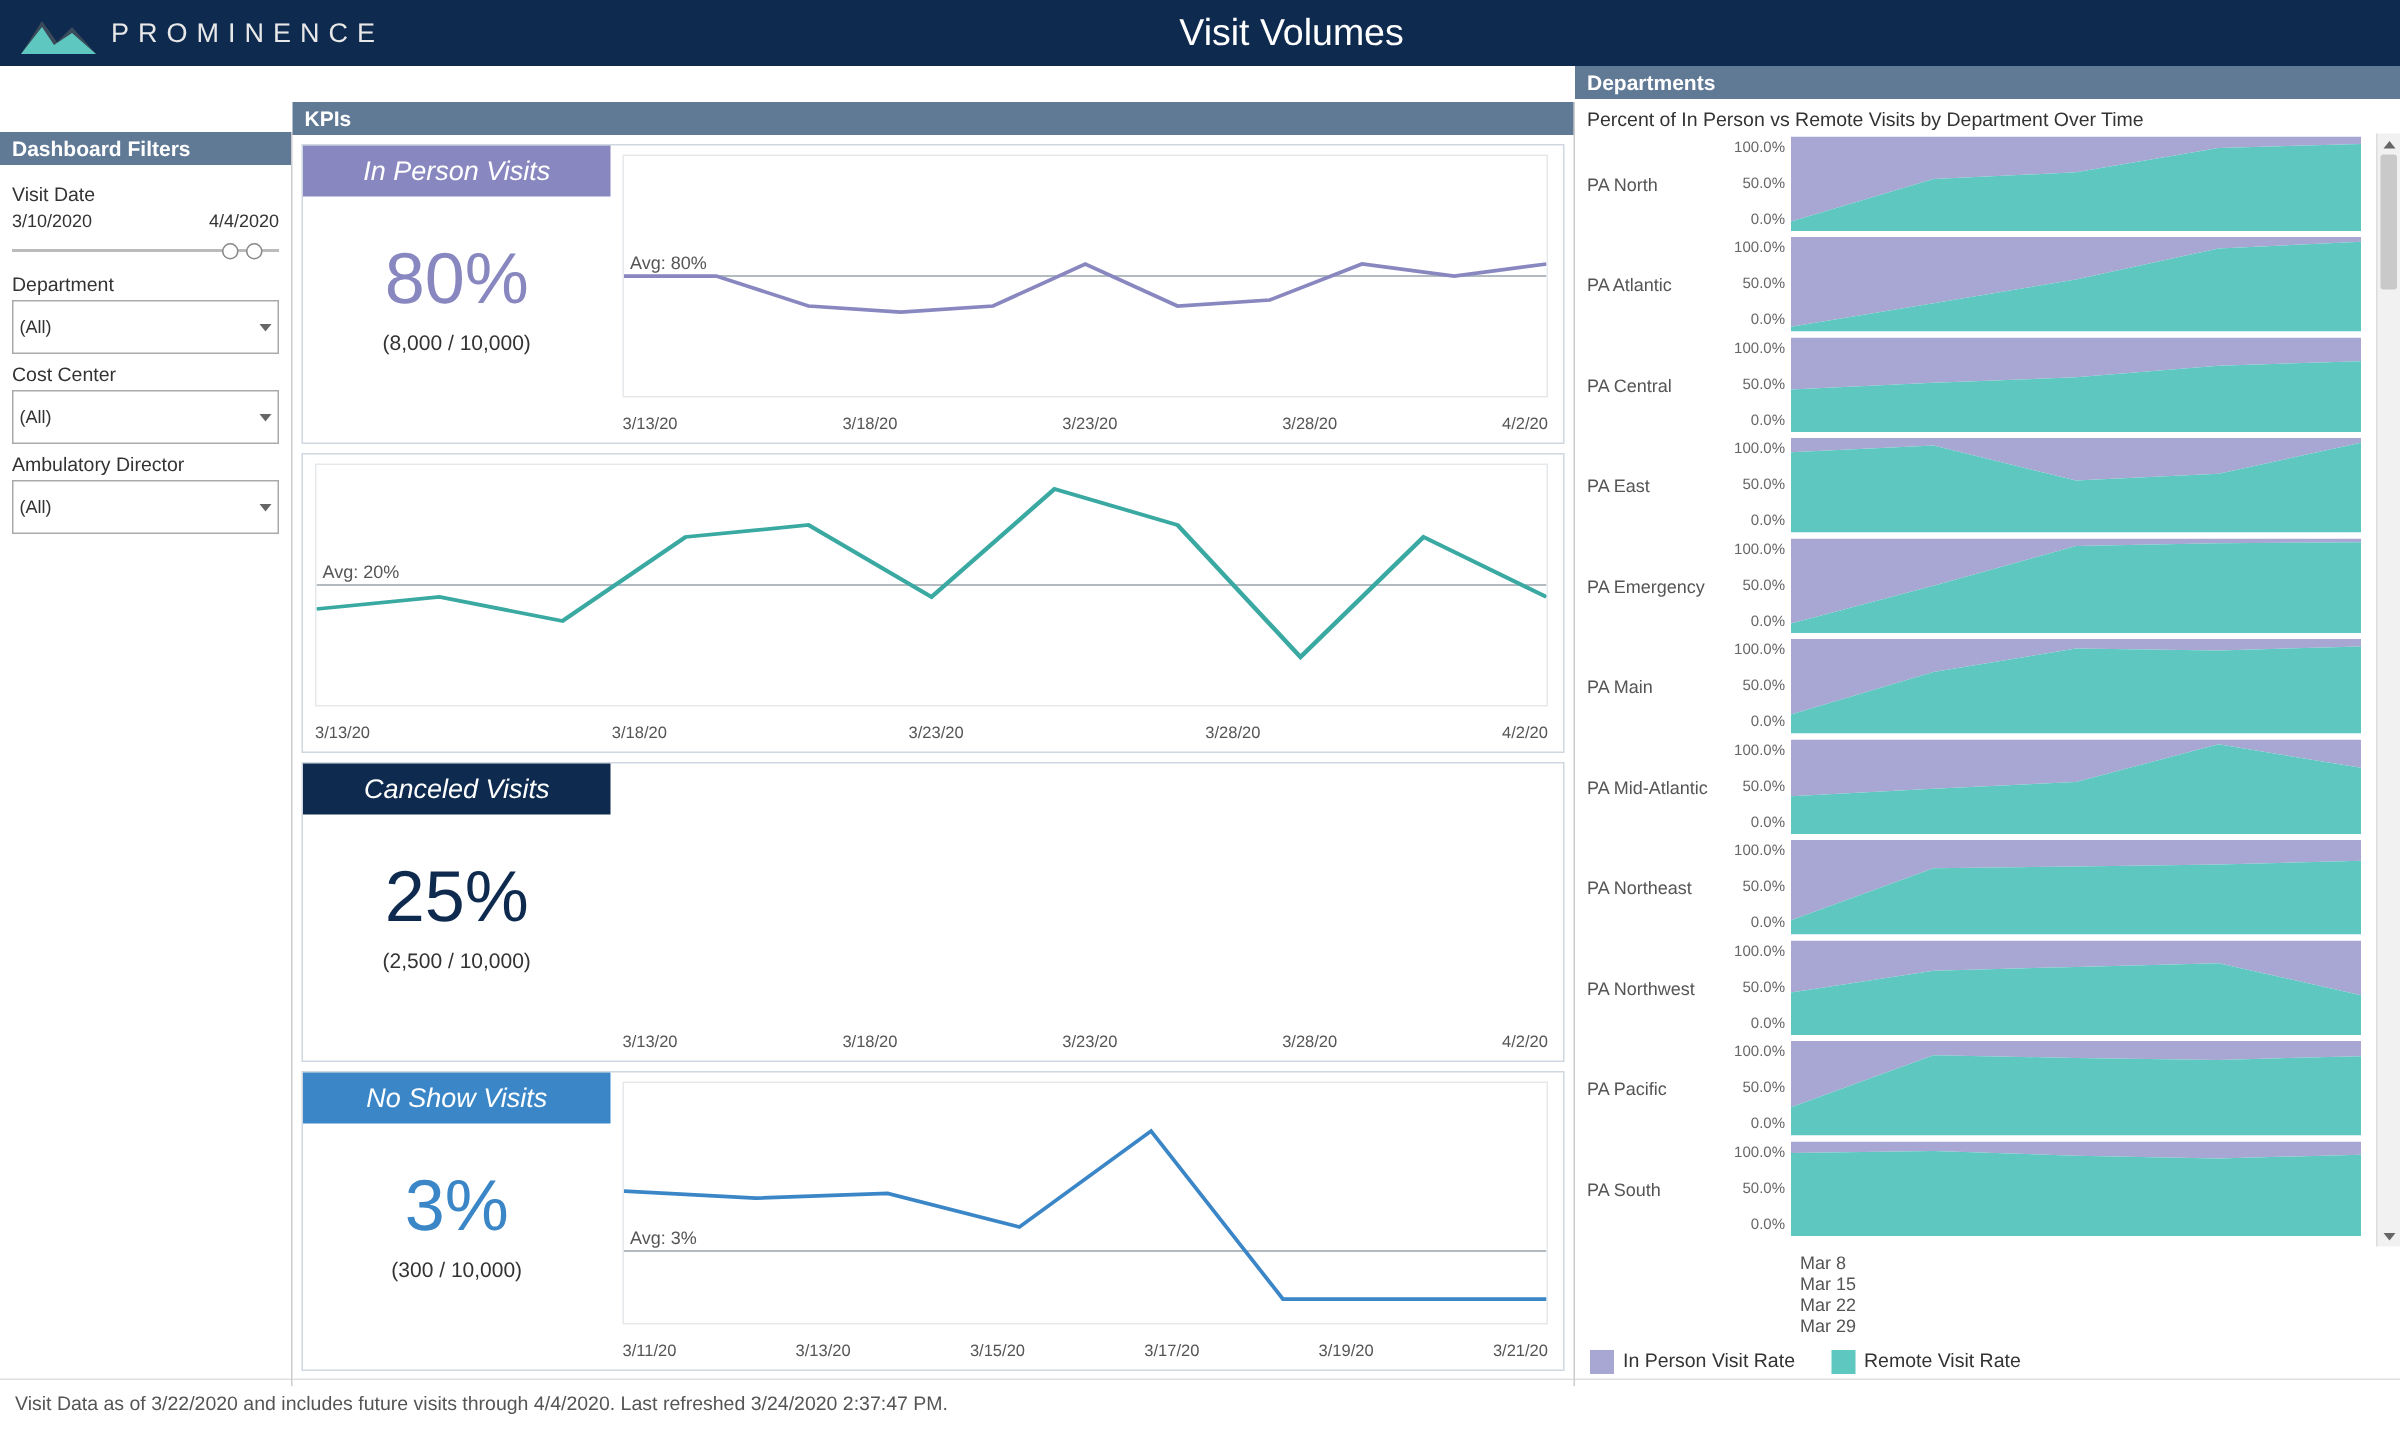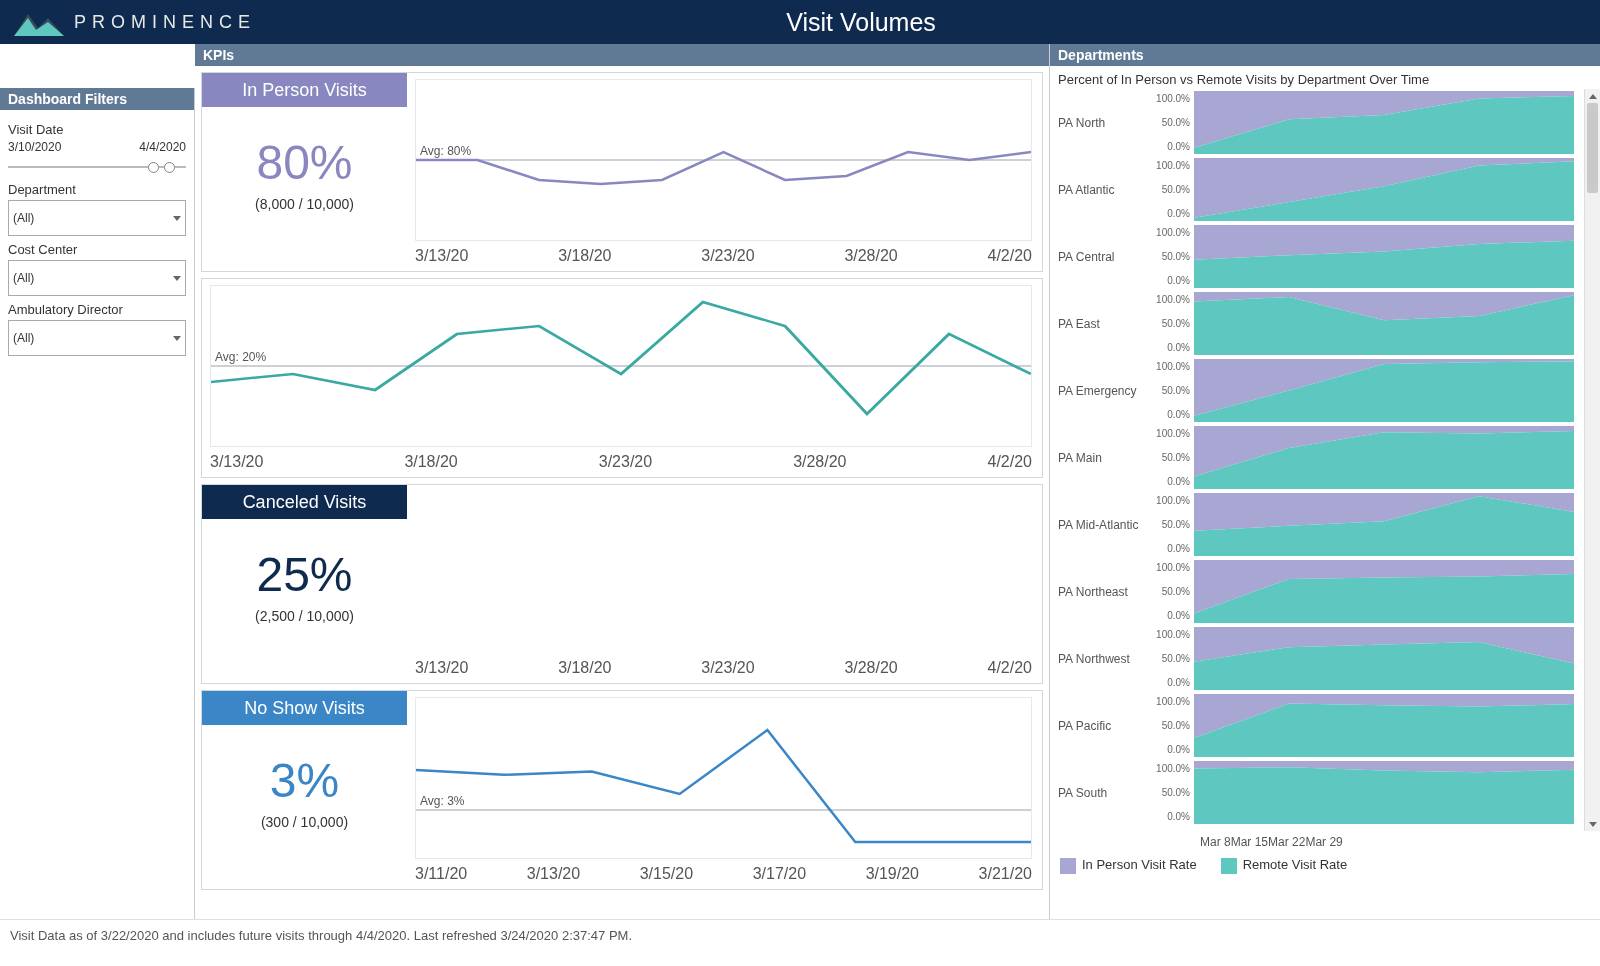--- a/index.html
+++ b/index.html
@@ -14,40 +14,40 @@
   .filters{border-right:1px solid #ccc;padding:0;margin-top:44px;}
   .filters .inner{padding:6px 8px;}
   .f-label{font-size:13px;color:#333;margin:6px 0 3px 0;}
   .date-row{display:flex;justify-content:space-between;font-size:12px;color:#333;margin-top:2px;}
   .slider{height:18px;margin-top:4px;position:relative;display:flex;align-items:center;}
   .slider-track{height:2px;background:#bbb;width:100%;}
   .slider-thumb{width:11px;height:11px;border-radius:50%;background:#fff;border:1px solid #888;position:absolute;}
   .select{width:100%;height:36px;border:1px solid #aaa;background:#fff;font-size:12px;padding:1px 4px;display:flex;align-items:center;justify-content:space-between;cursor:pointer;}
   .select .caret{width:0;height:0;border-left:4px solid transparent;border-right:4px solid transparent;border-top:5px solid #666;}
   
-  .kpis{border-right:1px solid #ccc;padding:0;}
+  .kpis{border-right:1px solid #ccc;padding:0;margin-top:24px;}
   .kpi-list{display:flex;flex-direction:column;gap:6px;padding:6px;}
   .kpi{display:flex;height:200px;border:1px solid #cfd8e0;}
   .kpi-left{width:205px;display:flex;flex-direction:column;text-align:center;}
-  .kpi-tab{height:34px;display:flex;align-items:center;justify-content:center;font-size:18px;color:#fff;}
+  .kpi-tab{height:34px;display:flex;align-items:center;justify-content:center;font-size:18px;color:#fff;font-style:italic;}
   .kpi-value{font-size:48px;margin-top:28px;}
   .kpi-sub{font-size:14px;color:#333;margin-top:6px;}
   .kpi-right{flex:1;position:relative;padding:6px 10px 24px 8px;}
   .avg-line-label{position:absolute;font-size:12px;color:#555;}
   .spark-wrap{position:absolute;top:6px;left:8px;right:10px;bottom:30px;border:1px solid #e5e9ec;}
-  .x-axis{position:absolute;left:8px;right:10px;bottom:6px;display:flex;justify-content:space-between;font-size:16px;color:#555;}
+  .x-axis{position:absolute;left:8px;right:10px;bottom:6px;display:flex;justify-content:space-between;font-size:11px;color:#555;}
   
   .depts{padding:0;}
   .dept-title{font-size:13px;color:#333;padding:6px 8px 2px 8px;}
   .dept-scroll{height:742px;overflow-y:auto;padding:0 4px 0 0;}
   .dept-row{display:flex;height:67px;}
   .dept-name{width:100px;font-size:12px;color:#555;display:flex;align-items:center;padding-left:8px;}
   .dept-ticks{width:42px;font-size:10px;color:#666;display:flex;flex-direction:column;justify-content:space-between;padding:4px 2px;text-align:right;}
   .dept-chart{flex:1;position:relative;margin:2px 22px 2px 2px;}
-  .dept-xaxis{display:flex;font-size:12px;color:#555;padding:4px 22px 0 150px;justify-content:flex-start;}
+  .dept-xaxis{display:flex;font-size:12px;color:#555;padding:4px 22px 0 150px;justify-content:space-between;flex-direction:column;}
   .scrollbar{position:absolute;right:0;top:0;bottom:0;width:16px;background:#f1f1f1;border-left:1px solid #ddd;}
   .sb-thumb{position:absolute;left:2px;right:2px;top:14px;height:90px;background:#c9c9c9;border-radius:2px;}
   .sb-arrow{position:absolute;left:0;right:0;height:14px;display:flex;align-items:center;justify-content:center;}
   .sb-arrow.up{top:0;}
   .sb-arrow.down{bottom:0;}
   .sb-tri{width:0;height:0;border-left:4px solid transparent;border-right:4px solid transparent;}
   .sb-arrow.up .sb-tri{border-bottom:5px solid #666;}
   .sb-arrow.down .sb-tri{border-top:5px solid #666;}
   .legend{display:flex;gap:24px;align-items:center;padding:8px 10px;font-size:13px;color:#333;}
   .legend-sw{width:16px;height:16px;display:inline-block;margin-right:6px;vertical-align:middle;}

